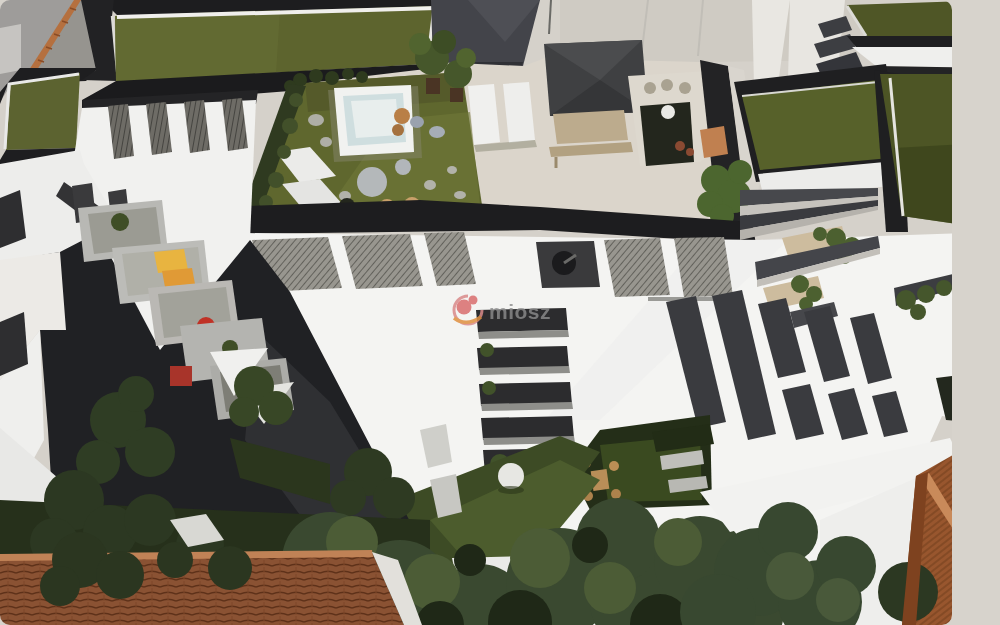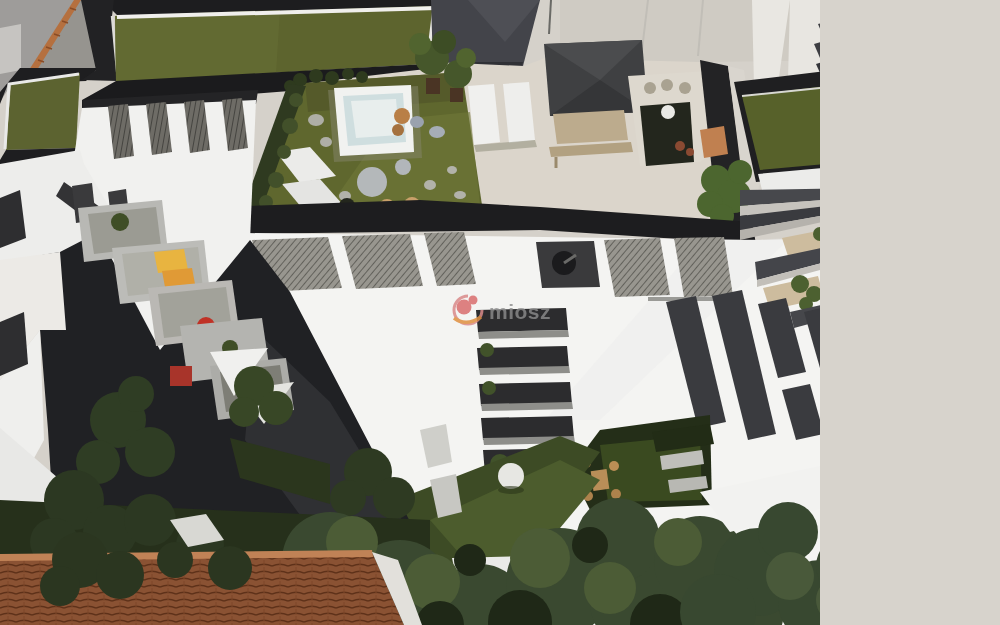--- a/index.html
+++ b/index.html
@@ -1,16 +1,16 @@
 <!DOCTYPE html>
 <html><head>
 <meta charset="utf-8">
 <style>
 html,body{margin:0;padding:0;background:#d7d3cc;font-family:"Liberation Sans",sans-serif;}
-#scene{position:relative;width:820px;height:625px;overflow:hidden;}
+#scene{position:relative;width:952px;height:625px;overflow:hidden;border-radius:10px;}
 </style>
 </head>
 <body>
 <div id="scene">
 <svg width="1000" height="625" viewBox="0 0 1000 625">
 <defs>
 <pattern id="hatch" width="5" height="5" patternUnits="userSpaceOnUse" patternTransform="rotate(40)">
   <rect width="5" height="5" fill="#98968f"></rect>
   <line x1="0" y1="0" x2="0" y2="5" stroke="#5c5b55" stroke-width="1.8"></line>
 </pattern>

